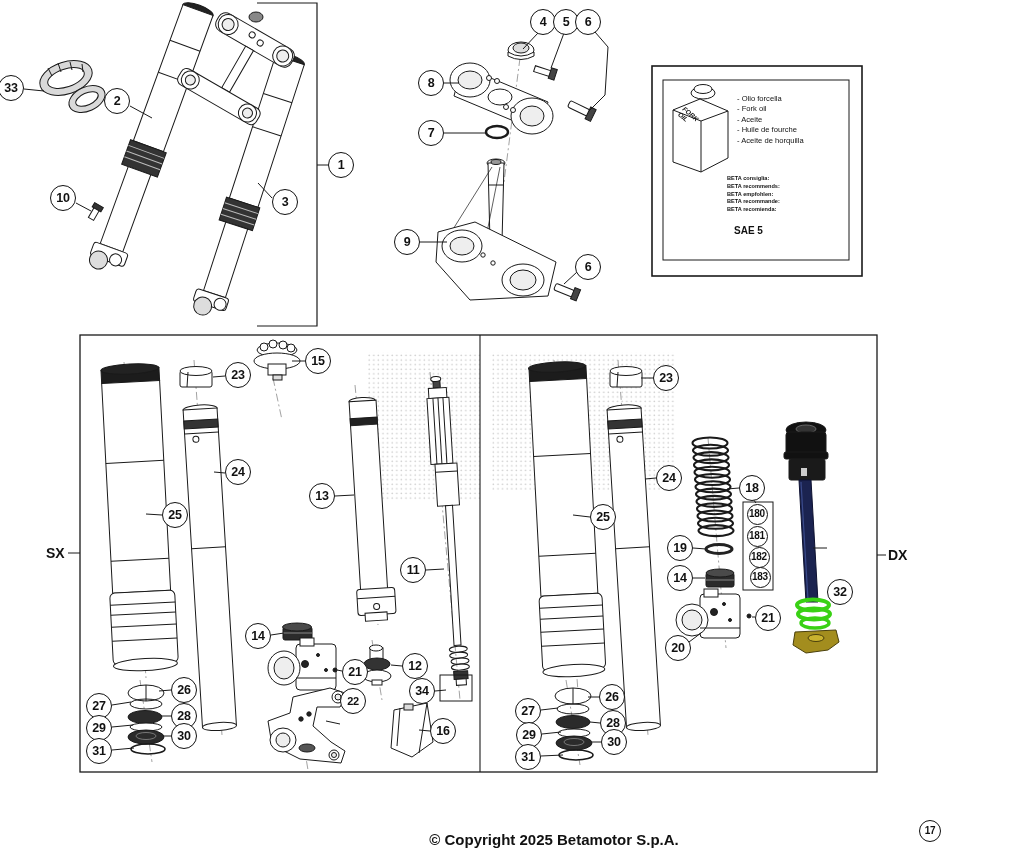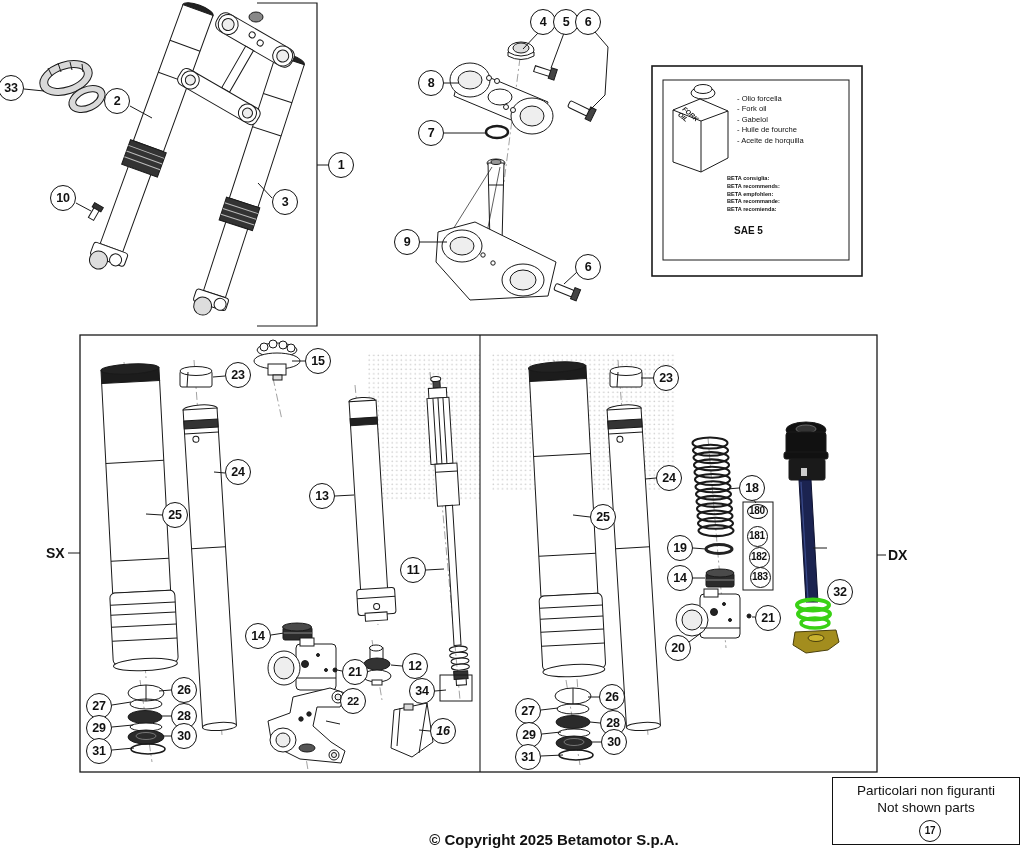--- a/index.html
+++ b/index.html
@@ -482,37 +482,33 @@
   </g>
 </svg>
 
 <div class="side-label" id="sx-label">SX</div>
 <div class="side-label" id="dx-label">DX</div>
 
 <div class="can-label">FORK OIL</div>
 <div class="oil-names">
   <div>- Olio forcella</div>
   <div>- Fork oil</div>
-  <div>- Gabelol</div>
+  <div>- Aceite</div>
   <div>- Huile de fourche</div>
   <div>- Aceite de horquilla</div>
 </div>
 <div class="oil-recs">
   <div>BETA consiglia:</div>
   <div>BETA recommends:</div>
   <div>BETA empfohlen:</div>
   <div>BETA recommande:</div>
   <div>BETA recomienda:</div>
 </div>
 <div class="oil-grade">SAE 5</div>
 
-<div id="not-shown-box">
-  <div>Particolari non figuranti</div>
-  <div>Not shown parts</div>
-</div>
 
 <div id="copyright">© Copyright 2025 Betamotor S.p.A.</div>
 
 <div style="position:absolute;left:0;top:0;width:100%;height:100%;pointer-events:none;">
       <div class="callout" style="width: 26px; height: 26px; left: -2px; top: 75px; font-size: 12.5px;">33</div>
       <div class="callout" style="width: 26px; height: 26px; left: 104px; top: 88px; font-size: 12.5px;">2</div>
       <div class="callout" style="width: 26px; height: 26px; left: 50px; top: 185px; font-size: 12.5px;">10</div>
       <div class="callout" style="width: 26px; height: 26px; left: 272px; top: 189px; font-size: 12.5px;">3</div>
       <div class="callout" style="width: 26px; height: 26px; left: 328px; top: 152px; font-size: 12.5px;">1</div>
       <div class="callout" style="width: 26px; height: 26px; left: 530px; top: 9px; font-size: 12.5px;">4</div>
@@ -532,26 +528,26 @@
       <div class="callout" style="width: 26px; height: 26px; left: 171px; top: 677px; font-size: 12.5px;">26</div>
       <div class="callout" style="width: 26px; height: 26px; left: 86px; top: 693px; font-size: 12.5px;">27</div>
       <div class="callout" style="width: 26px; height: 26px; left: 171px; top: 703px; font-size: 12.5px;">28</div>
       <div class="callout" style="width: 26px; height: 26px; left: 86px; top: 715px; font-size: 12.5px;">29</div>
       <div class="callout" style="width: 26px; height: 26px; left: 171px; top: 723px; font-size: 12.5px;">30</div>
       <div class="callout" style="width: 26px; height: 26px; left: 86px; top: 738px; font-size: 12.5px;">31</div>
       <div class="callout" style="width: 26px; height: 26px; left: 342px; top: 659px; font-size: 12.5px;">21</div>
       <div class="callout" style="width: 26px; height: 26px; left: 402px; top: 653px; font-size: 12.5px;">12</div>
       <div class="callout" style="width: 26px; height: 26px; left: 409px; top: 678px; font-size: 12.5px;">34</div>
       <div class="callout" style="width: 26px; height: 26px; left: 340px; top: 688px; font-size: 11px;">22</div>
-      <div class="callout" style="width: 26px; height: 26px; left: 430px; top: 718px; font-size: 12.5px; font-style: italic;">16</div>
+      <div class="callout" style="width: 26px; height: 26px; left: 430px; top: 718px; font-size: 12.5px;">16</div>
       <div class="callout" style="width: 26px; height: 26px; left: 653px; top: 365px; font-size: 12.5px;">23</div>
       <div class="callout" style="width: 26px; height: 26px; left: 656px; top: 465px; font-size: 12.5px;">24</div>
       <div class="callout" style="width: 26px; height: 26px; left: 590px; top: 504px; font-size: 12.5px;">25</div>
       <div class="callout" style="width: 26px; height: 26px; left: 739px; top: 475px; font-size: 12.5px;">18</div>
-      <div class="callout" style="width: 21px; height: 15px; left: 746.5px; top: 503.5px; font-size: 10px;">180</div>
+      <div class="callout" style="width: 21px; height: 21px; left: 746.5px; top: 503.5px; font-size: 10px;">180</div>
       <div class="callout" style="width: 21px; height: 21px; left: 746.5px; top: 525.5px; font-size: 10px;">181</div>
       <div class="callout" style="width: 21px; height: 21px; left: 748.5px; top: 546.5px; font-size: 10px;">182</div>
       <div class="callout" style="width: 21px; height: 21px; left: 749.5px; top: 566.5px; font-size: 10px;">183</div>
       <div class="callout" style="width: 26px; height: 26px; left: 667px; top: 535px; font-size: 12.5px;">19</div>
       <div class="callout" style="width: 26px; height: 26px; left: 667px; top: 565px; font-size: 12.5px;">14</div>
       <div class="callout" style="width: 26px; height: 26px; left: 665px; top: 635px; font-size: 12.5px;">20</div>
       <div class="callout" style="width: 26px; height: 26px; left: 755px; top: 605px; font-size: 12.5px;">21</div>
       <div class="callout" style="width: 26px; height: 26px; left: 827px; top: 535px; font-size: 12.5px; margin-top: 44px;">32</div>
       <div class="callout" style="width: 26px; height: 26px; left: 599px; top: 684px; font-size: 12.5px;">26</div>
       <div class="callout" style="width: 26px; height: 26px; left: 515px; top: 698px; font-size: 12.5px;">27</div>

